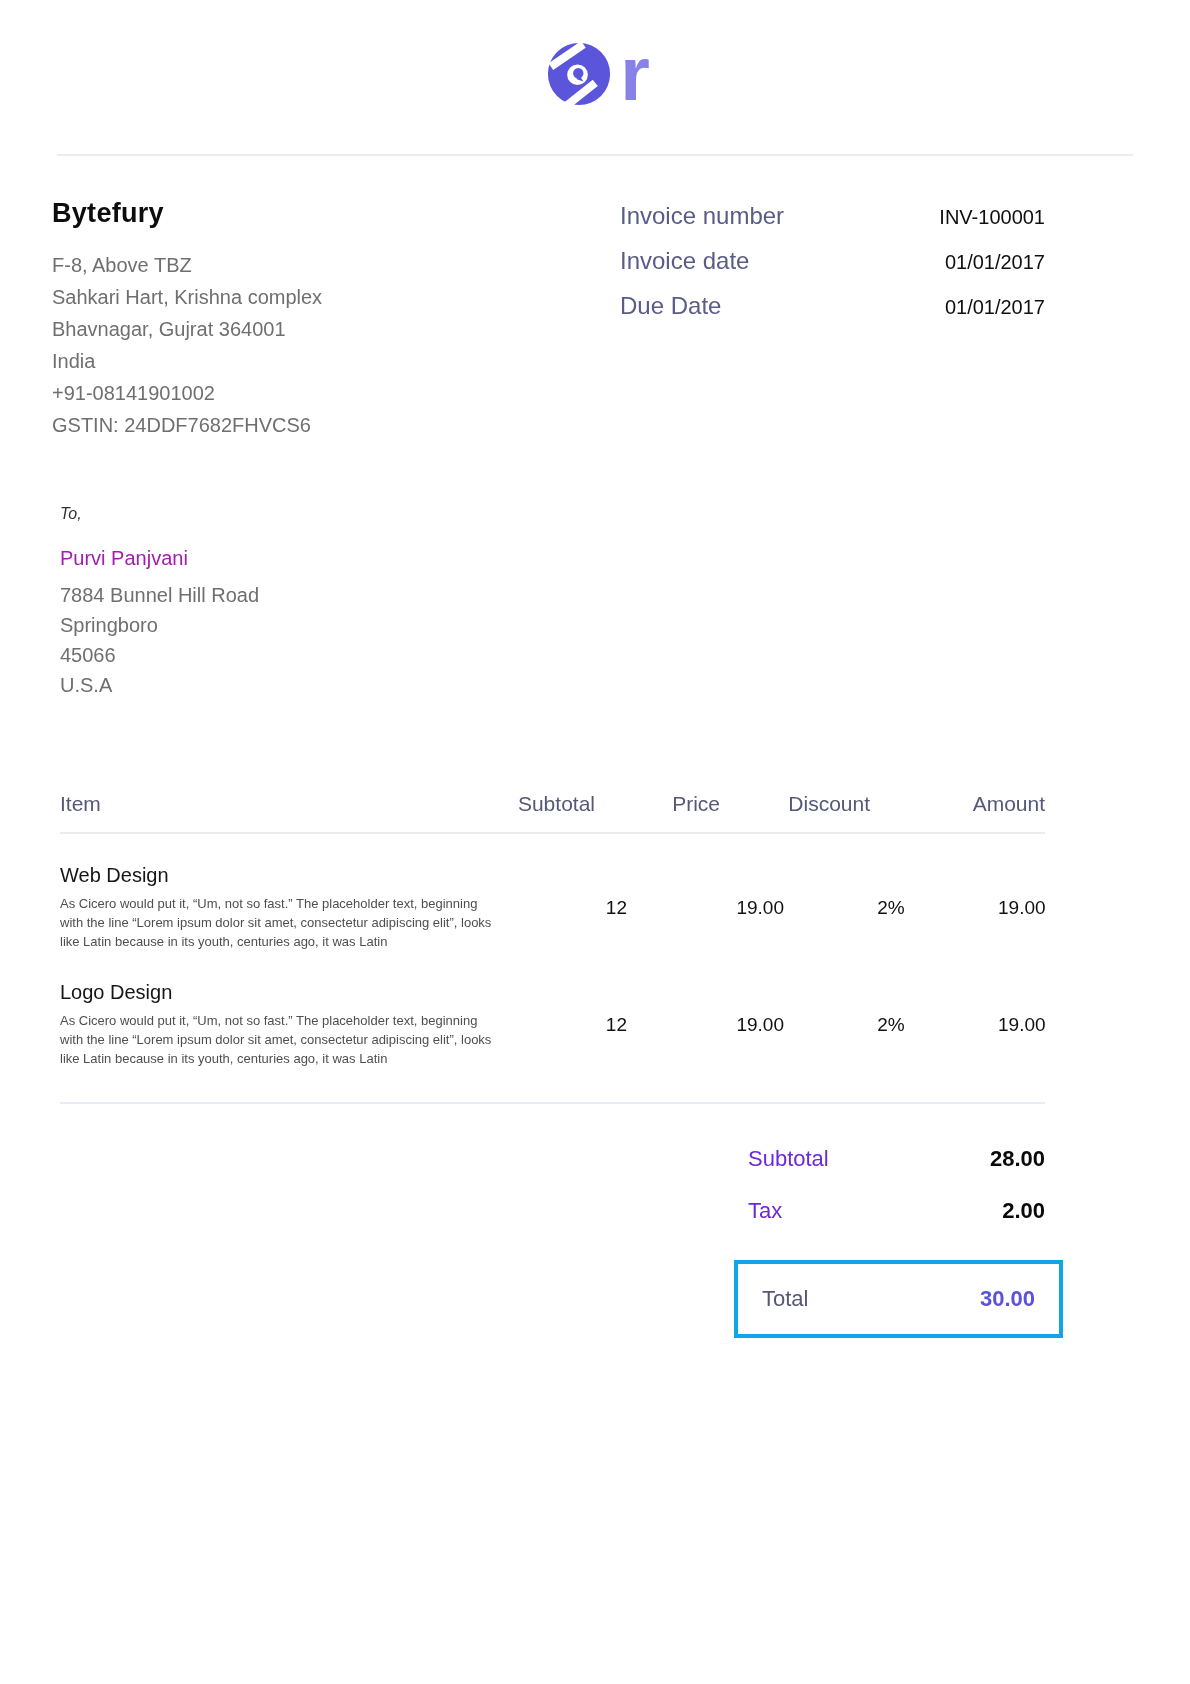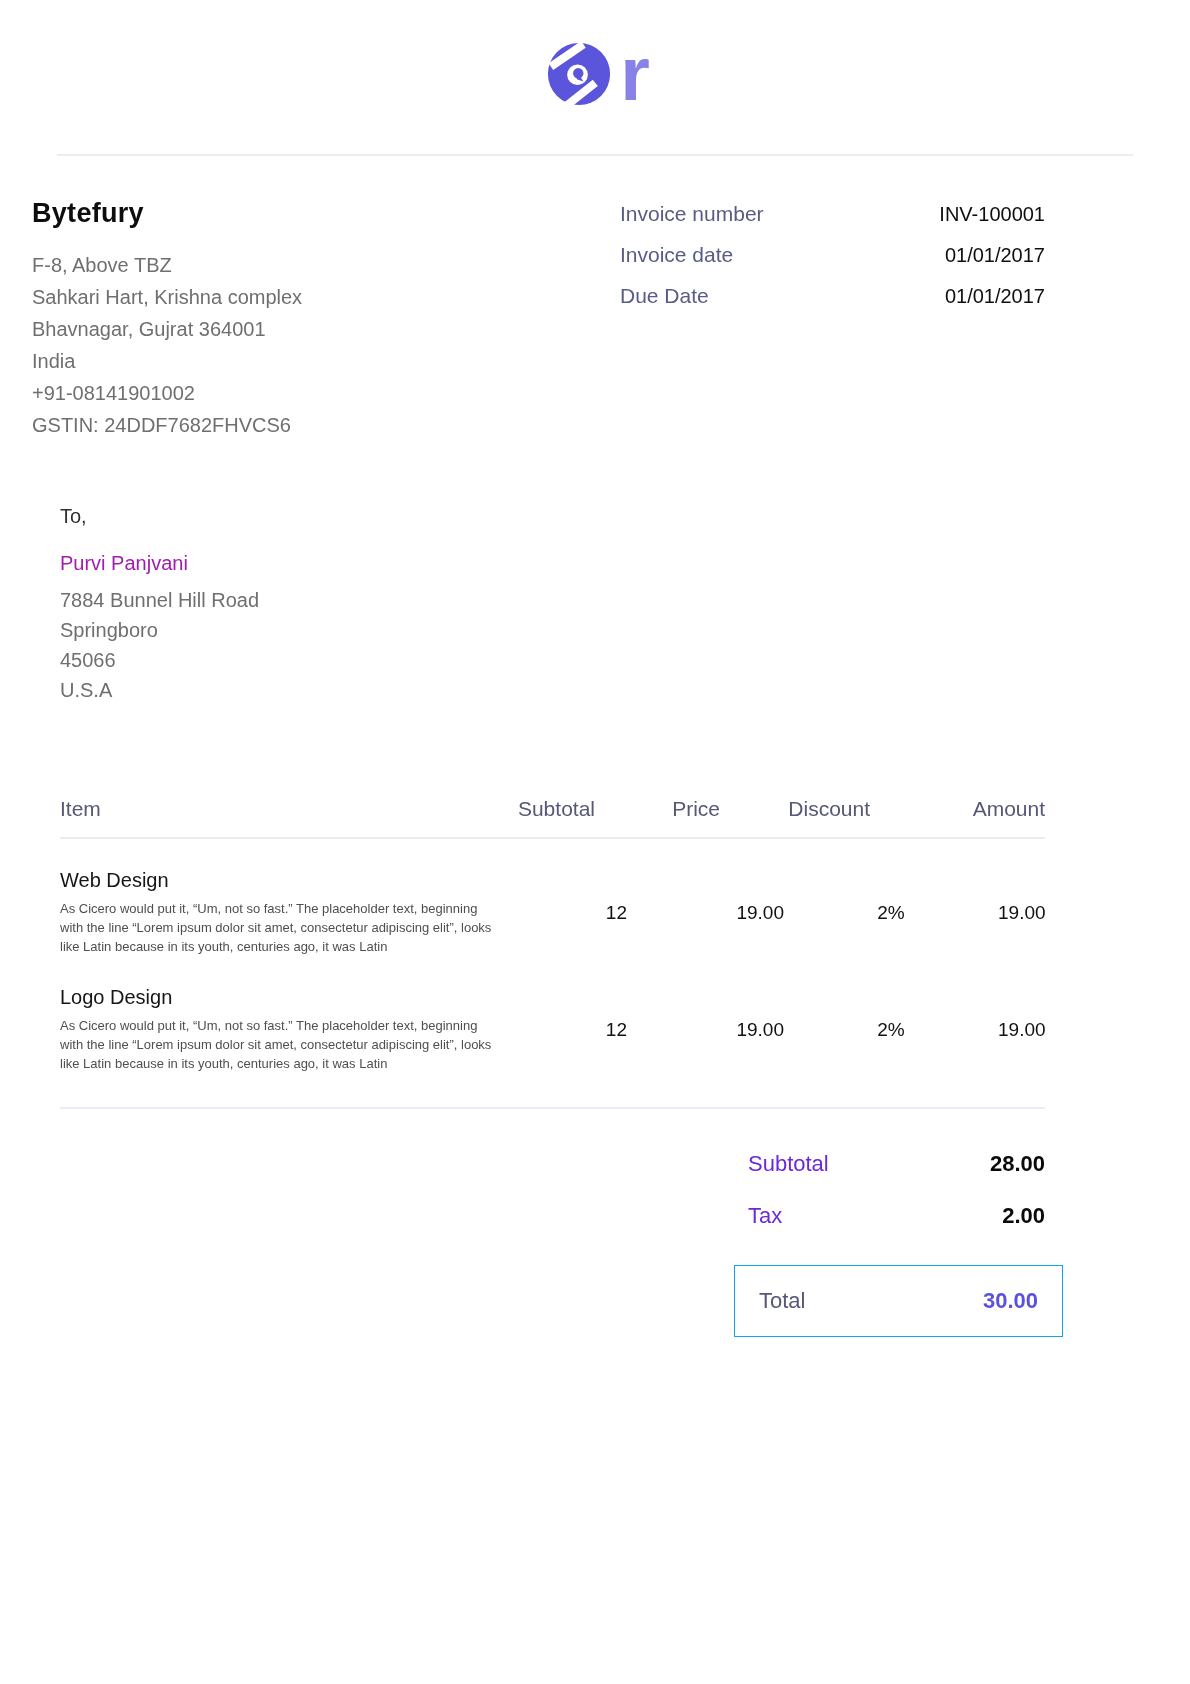--- a/index.html
+++ b/index.html
@@ -35,21 +35,21 @@
 
   .top-divider {
     margin: 42px 57px 0 57px;
     border-top: 2px solid #EDEDED;
   }
 
   
   .info-row {
     display: flex;
     justify-content: space-between;
-    margin: 42px 145px 0 32px;
+    margin: 42px 145px 0 52px;
     gap: 46px;
   }
   .seller-name {
     font-size: 27px;
     font-weight: 700;
     color: #0D0D0D;
     letter-spacing: 0.3px;
     margin-bottom: 20px;
   }
   .addr-line {
@@ -57,26 +57,26 @@
     color: #6F6F6F;
     line-height: 32px;
   }
   .meta { width: 425px; margin-top: 4px; }
   .meta-row {
     display: flex;
     justify-content: space-between;
     align-items: baseline;
     margin-bottom: 17px;
   }
-  .meta-label { font-size: 21px; color: #585C86; }
+  .meta-label { font-size: 24px; color: #585C86; }
   .meta-value { font-size: 20px; color: #0F0F0F; }
 
   
   .client { margin: 64px 60px 0 60px; }
-  .to-label { font-size: 20px; color: #303030; }
+  .to-label { font-size: 16px; color: #303030; font-style: italic; }
   .client-name { font-size: 20px; color: #a21caf; margin-top: 24px; }
   .client-addr { margin-top: 10px; }
   .client-addr .addr-line { line-height: 30px; }
 
   
   .items { margin: 92px 145px 0 60px; width: 985px; }
   .tbl-head, .tbl-row {
     display: grid;
     grid-template-columns: 430px 105px 125px 150px 1fr;
   }
@@ -111,21 +111,21 @@
   .tot-row {
     display: flex;
     justify-content: space-between;
     align-items: baseline;
     margin-bottom: 26px;
   }
   .tot-label { font-size: 22px; color: #6d28d9; }
   .tot-value { font-size: 22px; font-weight: 700; color: #0A0A0A; }
   .total-box {
     margin: 36px -18px 0 -14px;
-    border: 1px solid #0ea5e9;
+    border: 4px solid #0ea5e9;
     padding: 22px 24px;
     display: flex;
     justify-content: space-between;
     align-items: baseline;
   }
   .grand-label { font-size: 22px; color: #555877; }
   .grand-value { font-size: 22px; font-weight: 600; color: #5A52DC; }
 </style>
 </head>
 <body>

